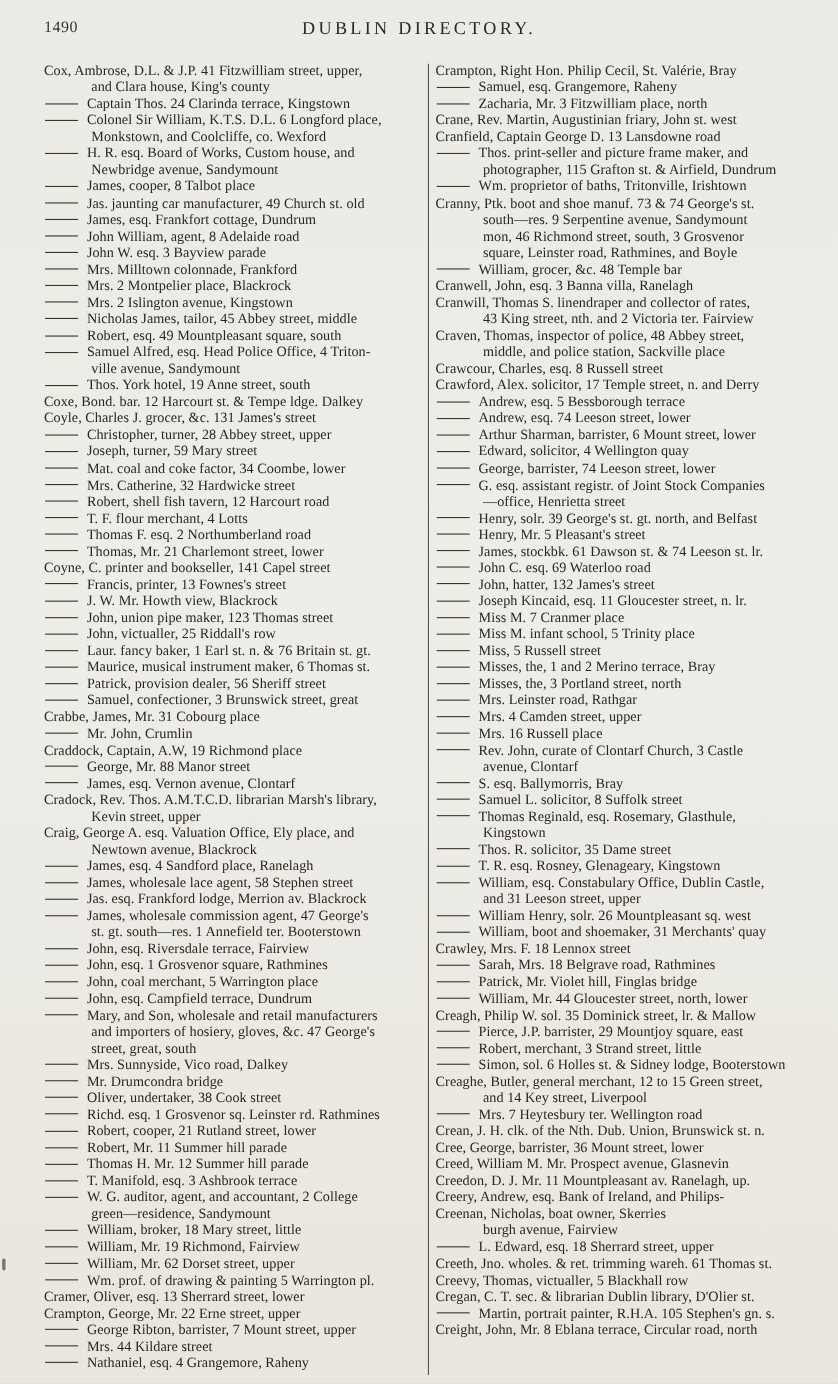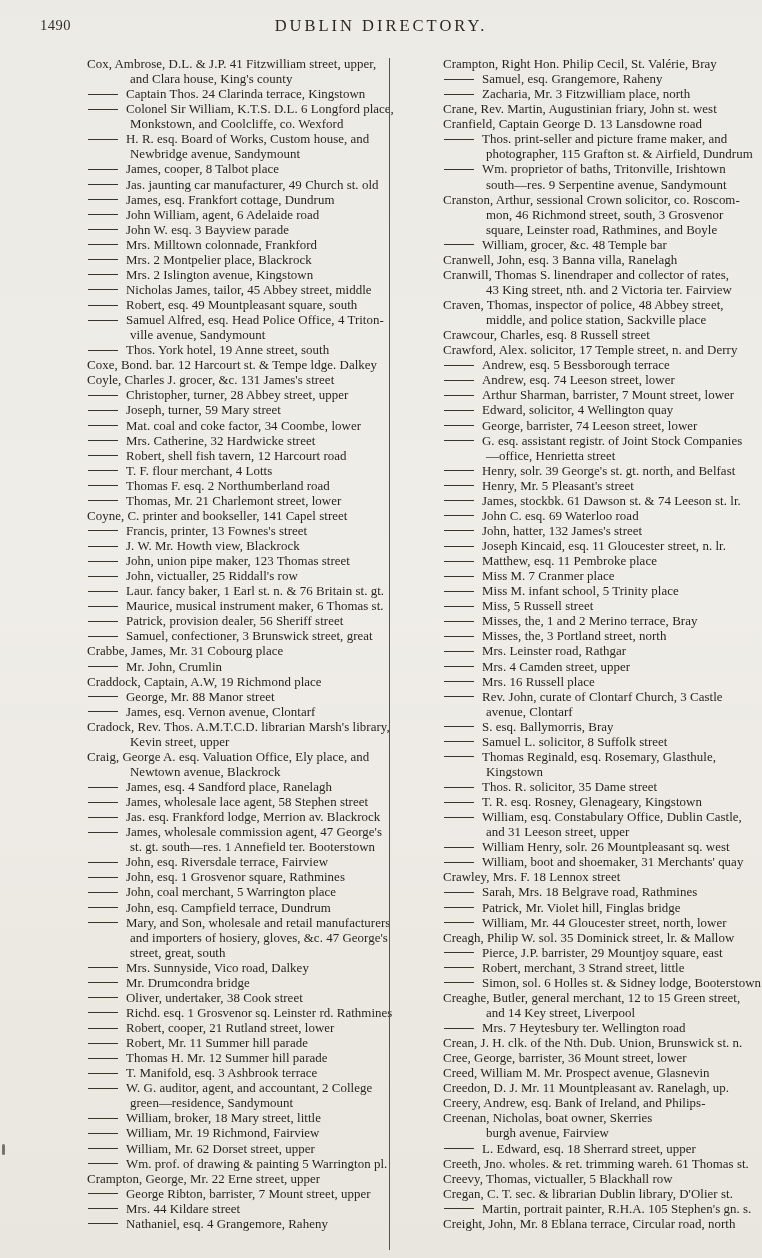--- a/index.html
+++ b/index.html
@@ -16,21 +16,21 @@
   .page-number{
     position:absolute;left:40px;top:17px;
     font-size:14.5px;letter-spacing:0.5px;color:#33302a;
   }
   .page-title{
     position:absolute;left:0;top:16px;width:100%;
     text-align:center;font-weight:normal;font-size:16.5px;
     letter-spacing:3px;color:#2b2822;
   }
   .col{
-    position:absolute;top:57px;margin-left:47px;
+    position:absolute;top:57px;
   }
   .col-left{left:40px;width:347px;}
   .col-right{left:396px;width:354px;}
   .divider{
     position:absolute;left:389px;top:58px;height:1192px;width:1px;
     background:#56534b;
   }
   .line{
     height:15.07px;line-height:15.07px;font-size:12.9px;
     white-space:nowrap;overflow:hidden;
@@ -61,21 +61,21 @@
       <div class="line entry-line"><span class="line-text">Cox, Ambrose, D.L. &amp; J.P. 41 Fitzwilliam street, upper,</span></div>
       <div class="line cont-line"><span class="line-text">and Clara house, King's county</span></div>
       <div class="line dash-line"><span class="ditto-dash"></span><span class="line-text">Captain Thos. 24 Clarinda terrace, Kingstown</span></div>
       <div class="line dash-line"><span class="ditto-dash"></span><span class="line-text">Colonel Sir William, K.T.S. D.L. 6 Longford place,</span></div>
       <div class="line cont-line"><span class="line-text">Monkstown, and Coolcliffe, co. Wexford</span></div>
       <div class="line dash-line"><span class="ditto-dash"></span><span class="line-text">H. R. esq. Board of Works, Custom house, and</span></div>
       <div class="line cont-line"><span class="line-text">Newbridge avenue, Sandymount</span></div>
       <div class="line dash-line"><span class="ditto-dash"></span><span class="line-text">James, cooper, 8 Talbot place</span></div>
       <div class="line dash-line"><span class="ditto-dash"></span><span class="line-text">Jas. jaunting car manufacturer, 49 Church st. old</span></div>
       <div class="line dash-line"><span class="ditto-dash"></span><span class="line-text">James, esq. Frankfort cottage, Dundrum</span></div>
-      <div class="line dash-line"><span class="ditto-dash"></span><span class="line-text">John William, agent, 6 Adelaide road</span></div>
+      <div class="line dash-line"><span class="ditto-dash"></span><span class="line-text">John William, agent, 8 Adelaide road</span></div>
       <div class="line dash-line"><span class="ditto-dash"></span><span class="line-text">John W. esq. 3 Bayview parade</span></div>
       <div class="line dash-line"><span class="ditto-dash"></span><span class="line-text">Mrs. Milltown colonnade, Frankford</span></div>
       <div class="line dash-line"><span class="ditto-dash"></span><span class="line-text">Mrs. 2 Montpelier place, Blackrock</span></div>
       <div class="line dash-line"><span class="ditto-dash"></span><span class="line-text">Mrs. 2 Islington avenue, Kingstown</span></div>
       <div class="line dash-line"><span class="ditto-dash"></span><span class="line-text">Nicholas James, tailor, 45 Abbey street, middle</span></div>
       <div class="line dash-line"><span class="ditto-dash"></span><span class="line-text">Robert, esq. 49 Mountpleasant square, south</span></div>
       <div class="line dash-line"><span class="ditto-dash"></span><span class="line-text">Samuel Alfred, esq. Head Police Office, 4 Triton-</span></div>
       <div class="line cont-line"><span class="line-text">ville avenue, Sandymount</span></div>
       <div class="line dash-line"><span class="ditto-dash"></span><span class="line-text">Thos. York hotel, 19 Anne street, south</span></div>
       <div class="line entry-line"><span class="line-text">Coxe, Bond. bar. 12 Harcourt st. &amp; Tempe ldge. Dalkey</span></div>
@@ -125,61 +125,61 @@
       <div class="line dash-line"><span class="ditto-dash"></span><span class="line-text">Robert, cooper, 21 Rutland street, lower</span></div>
       <div class="line dash-line"><span class="ditto-dash"></span><span class="line-text">Robert, Mr. 11 Summer hill parade</span></div>
       <div class="line dash-line"><span class="ditto-dash"></span><span class="line-text">Thomas H. Mr. 12 Summer hill parade</span></div>
       <div class="line dash-line"><span class="ditto-dash"></span><span class="line-text">T. Manifold, esq. 3 Ashbrook terrace</span></div>
       <div class="line dash-line"><span class="ditto-dash"></span><span class="line-text">W. G. auditor, agent, and accountant, 2 College</span></div>
       <div class="line cont-line"><span class="line-text">green—residence, Sandymount</span></div>
       <div class="line dash-line"><span class="ditto-dash"></span><span class="line-text">William, broker, 18 Mary street, little</span></div>
       <div class="line dash-line"><span class="ditto-dash"></span><span class="line-text">William, Mr. 19 Richmond, Fairview</span></div>
       <div class="line dash-line"><span class="ditto-dash"></span><span class="line-text">William, Mr. 62 Dorset street, upper</span></div>
       <div class="line dash-line"><span class="ditto-dash"></span><span class="line-text">Wm. prof. of drawing &amp; painting 5 Warrington pl.</span></div>
+      <div class="line entry-line"><span class="line-text">Cramer, Oliver, esq. 13 Sherrard street, lower</span></div>
       <div class="line entry-line"><span class="line-text">Crampton, George, Mr. 22 Erne street, upper</span></div>
       <div class="line dash-line"><span class="ditto-dash"></span><span class="line-text">George Ribton, barrister, 7 Mount street, upper</span></div>
       <div class="line dash-line"><span class="ditto-dash"></span><span class="line-text">Mrs. 44 Kildare street</span></div>
       <div class="line dash-line"><span class="ditto-dash"></span><span class="line-text">Nathaniel, esq. 4 Grangemore, Raheny</span></div>
     </div>
   <div class="divider"></div>
   <div class="col col-right">
       <div class="line entry-line"><span class="line-text">Crampton, Right Hon. Philip Cecil, St. Valérie, Bray</span></div>
       <div class="line dash-line"><span class="ditto-dash"></span><span class="line-text">Samuel, esq. Grangemore, Raheny</span></div>
       <div class="line dash-line"><span class="ditto-dash"></span><span class="line-text">Zacharia, Mr. 3 Fitzwilliam place, north</span></div>
       <div class="line entry-line"><span class="line-text">Crane, Rev. Martin, Augustinian friary, John st. west</span></div>
       <div class="line entry-line"><span class="line-text">Cranfield, Captain George D. 13 Lansdowne road</span></div>
       <div class="line dash-line"><span class="ditto-dash"></span><span class="line-text">Thos. print-seller and picture frame maker, and</span></div>
       <div class="line cont-line"><span class="line-text">photographer, 115 Grafton st. &amp; Airfield, Dundrum</span></div>
       <div class="line dash-line"><span class="ditto-dash"></span><span class="line-text">Wm. proprietor of baths, Tritonville, Irishtown</span></div>
+      <div class="line entry-line"><span class="line-text">Cranny, Ptk. boot and shoe manuf. 73 &amp; 74 George's st.</span></div>
       <div class="line cont-line"><span class="line-text">south—res. 9 Serpentine avenue, Sandymount</span></div>
-      <div class="line entry-line"><span class="line-text">Cranston, Arthur, sessional Crown solicitor, co. Roscom-</span></div>
       <div class="line cont-line"><span class="line-text">mon, 46 Richmond street, south, 3 Grosvenor</span></div>
       <div class="line cont-line"><span class="line-text">square, Leinster road, Rathmines, and Boyle</span></div>
       <div class="line dash-line"><span class="ditto-dash"></span><span class="line-text">William, grocer, &amp;c. 48 Temple bar</span></div>
       <div class="line entry-line"><span class="line-text">Cranwell, John, esq. 3 Banna villa, Ranelagh</span></div>
       <div class="line entry-line"><span class="line-text">Cranwill, Thomas S. linendraper and collector of rates,</span></div>
       <div class="line cont-line"><span class="line-text">43 King street, nth. and 2 Victoria ter. Fairview</span></div>
       <div class="line entry-line"><span class="line-text">Craven, Thomas, inspector of police, 48 Abbey street,</span></div>
       <div class="line cont-line"><span class="line-text">middle, and police station, Sackville place</span></div>
       <div class="line entry-line"><span class="line-text">Crawcour, Charles, esq. 8 Russell street</span></div>
       <div class="line entry-line"><span class="line-text">Crawford, Alex. solicitor, 17 Temple street, n. and Derry</span></div>
       <div class="line dash-line"><span class="ditto-dash"></span><span class="line-text">Andrew, esq. 5 Bessborough terrace</span></div>
       <div class="line dash-line"><span class="ditto-dash"></span><span class="line-text">Andrew, esq. 74 Leeson street, lower</span></div>
-      <div class="line dash-line"><span class="ditto-dash"></span><span class="line-text">Arthur Sharman, barrister, 7 Mount street, lower</span></div>
+      <div class="line dash-line"><span class="ditto-dash"></span><span class="line-text">Arthur Sharman, barrister, 6 Mount street, lower</span></div>
       <div class="line dash-line"><span class="ditto-dash"></span><span class="line-text">Edward, solicitor, 4 Wellington quay</span></div>
       <div class="line dash-line"><span class="ditto-dash"></span><span class="line-text">George, barrister, 74 Leeson street, lower</span></div>
       <div class="line dash-line"><span class="ditto-dash"></span><span class="line-text">G. esq. assistant registr. of Joint Stock Companies</span></div>
       <div class="line cont-line"><span class="line-text">—office, Henrietta street</span></div>
       <div class="line dash-line"><span class="ditto-dash"></span><span class="line-text">Henry, solr. 39 George's st. gt. north, and Belfast</span></div>
       <div class="line dash-line"><span class="ditto-dash"></span><span class="line-text">Henry, Mr. 5 Pleasant's street</span></div>
       <div class="line dash-line"><span class="ditto-dash"></span><span class="line-text">James, stockbk. 61 Dawson st. &amp; 74 Leeson st. lr.</span></div>
       <div class="line dash-line"><span class="ditto-dash"></span><span class="line-text">John C. esq. 69 Waterloo road</span></div>
       <div class="line dash-line"><span class="ditto-dash"></span><span class="line-text">John, hatter, 132 James's street</span></div>
       <div class="line dash-line"><span class="ditto-dash"></span><span class="line-text">Joseph Kincaid, esq. 11 Gloucester street, n. lr.</span></div>
-      <div class="line dash-line"><span class="ditto-dash"></span><span class="line-text">Matthew, esq. 11 Pembroke place</span></div>
       <div class="line dash-line"><span class="ditto-dash"></span><span class="line-text">Miss M. 7 Cranmer place</span></div>
       <div class="line dash-line"><span class="ditto-dash"></span><span class="line-text">Miss M. infant school, 5 Trinity place</span></div>
       <div class="line dash-line"><span class="ditto-dash"></span><span class="line-text">Miss, 5 Russell street</span></div>
       <div class="line dash-line"><span class="ditto-dash"></span><span class="line-text">Misses, the, 1 and 2 Merino terrace, Bray</span></div>
       <div class="line dash-line"><span class="ditto-dash"></span><span class="line-text">Misses, the, 3 Portland street, north</span></div>
       <div class="line dash-line"><span class="ditto-dash"></span><span class="line-text">Mrs. Leinster road, Rathgar</span></div>
       <div class="line dash-line"><span class="ditto-dash"></span><span class="line-text">Mrs. 4 Camden street, upper</span></div>
       <div class="line dash-line"><span class="ditto-dash"></span><span class="line-text">Mrs. 16 Russell place</span></div>
       <div class="line dash-line"><span class="ditto-dash"></span><span class="line-text">Rev. John, curate of Clontarf Church, 3 Castle</span></div>
       <div class="line cont-line"><span class="line-text">avenue, Clontarf</span></div>

